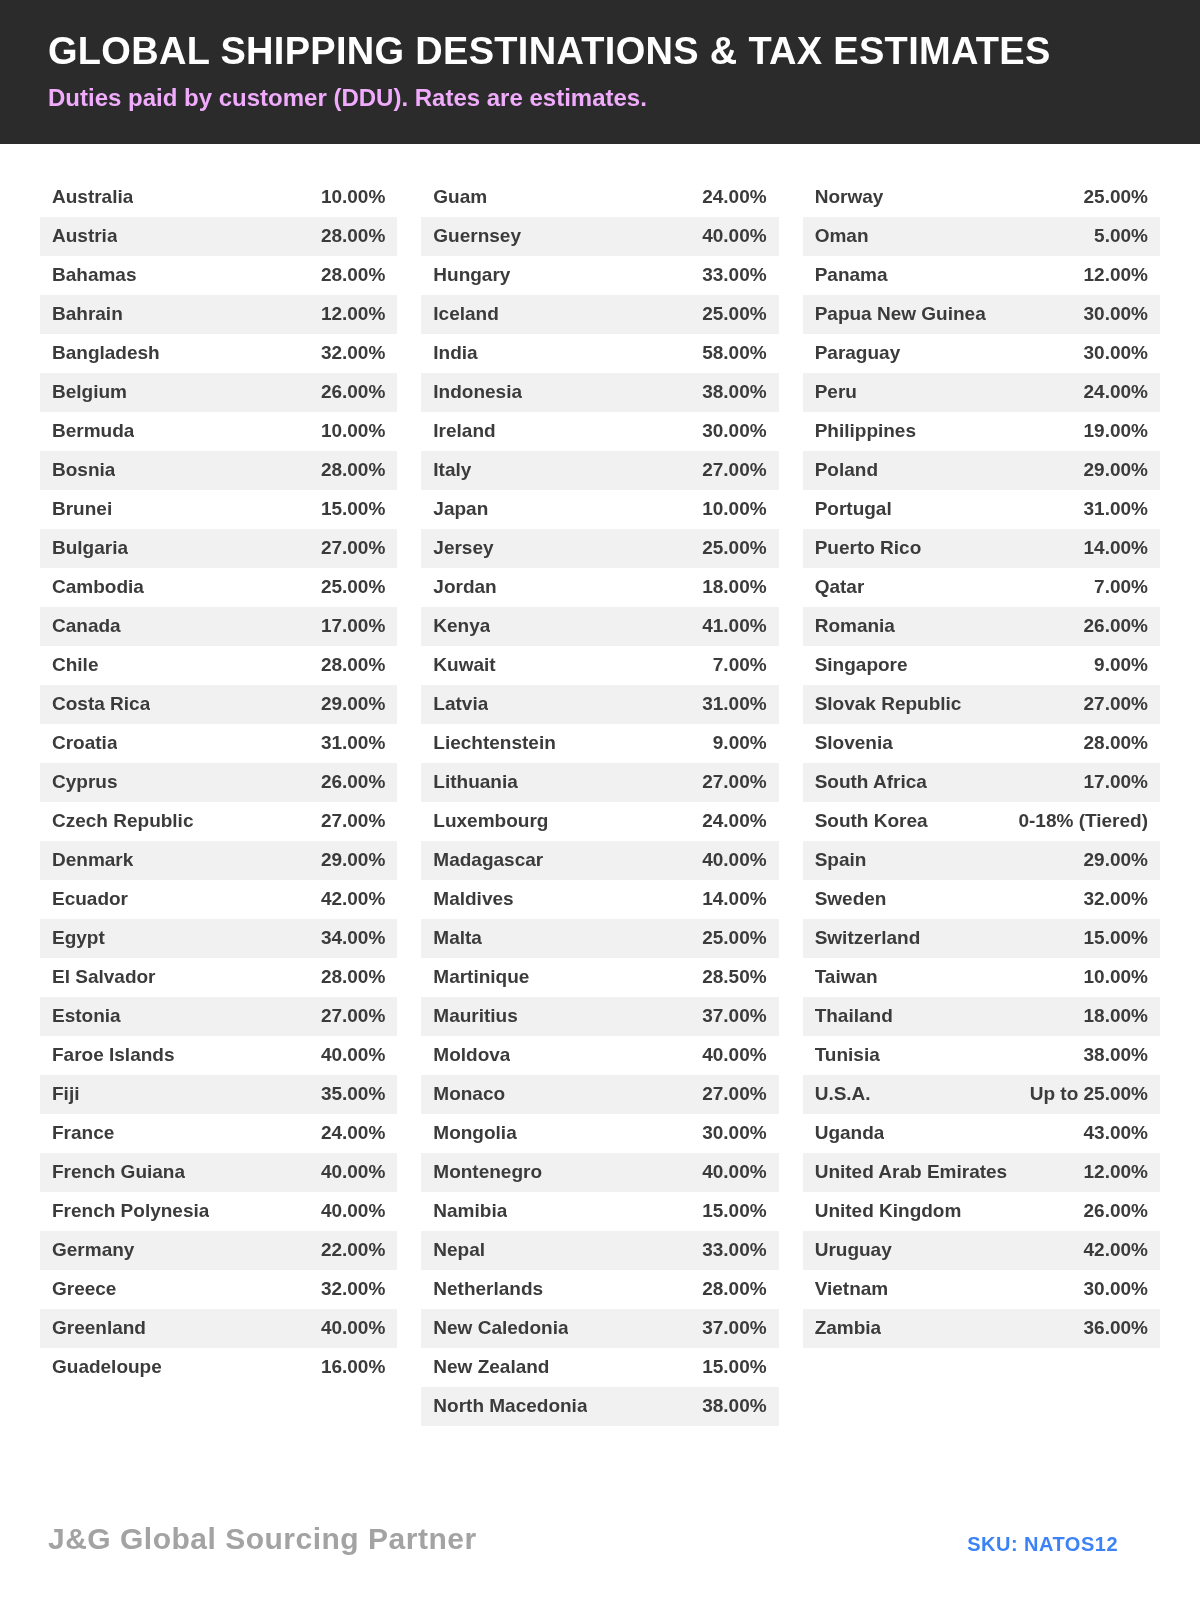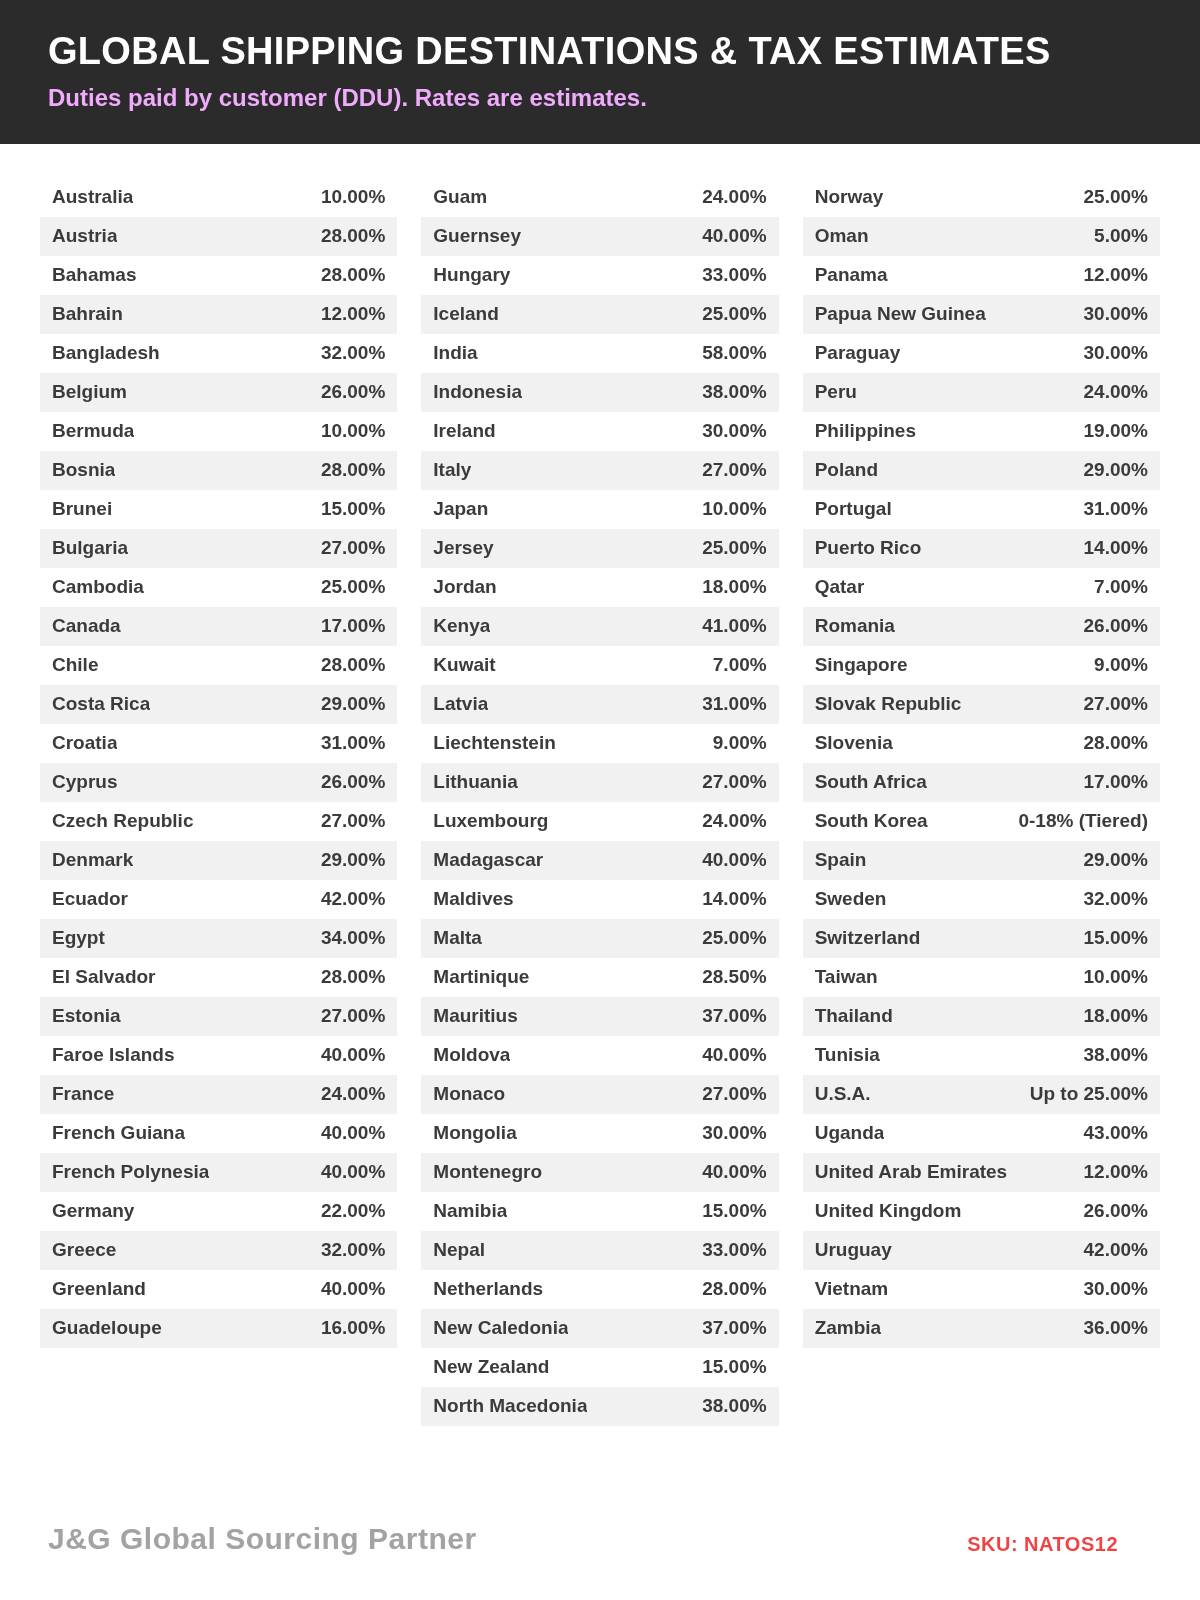--- a/index.html
+++ b/index.html
@@ -60,21 +60,21 @@
   }
   .brand {
     font-size: 30px;
     font-weight: bold;
     color: #a3a3a3;
     letter-spacing: 0.5px;
   }
   .sku {
     font-size: 20px;
     font-weight: bold;
-    color: #ef4444;
+    color: #3b82f6;
     letter-spacing: 0.5px;
   }
 </style>
 </head>
 <body>
 
 <div class="header">
   <div class="title">GLOBAL SHIPPING DESTINATIONS &amp; TAX ESTIMATES</div>
   <div class="subtitle">Duties paid by customer (DDU). Rates are estimates.</div>
 </div>
@@ -167,20 +167,24 @@
       </div>
       <div class="row">
         <span class="country">Estonia</span>
         <span class="rate">27.00%</span>
       </div>
       <div class="row">
         <span class="country">Faroe Islands</span>
         <span class="rate">40.00%</span>
       </div>
       <div class="row">
+        <span class="country">Fiji</span>
+        <span class="rate">35.00%</span>
+      </div>
+      <div class="row">
         <span class="country">France</span>
         <span class="rate">24.00%</span>
       </div>
       <div class="row">
         <span class="country">French Guiana</span>
         <span class="rate">40.00%</span>
       </div>
       <div class="row">
         <span class="country">French Polynesia</span>
         <span class="rate">40.00%</span>

